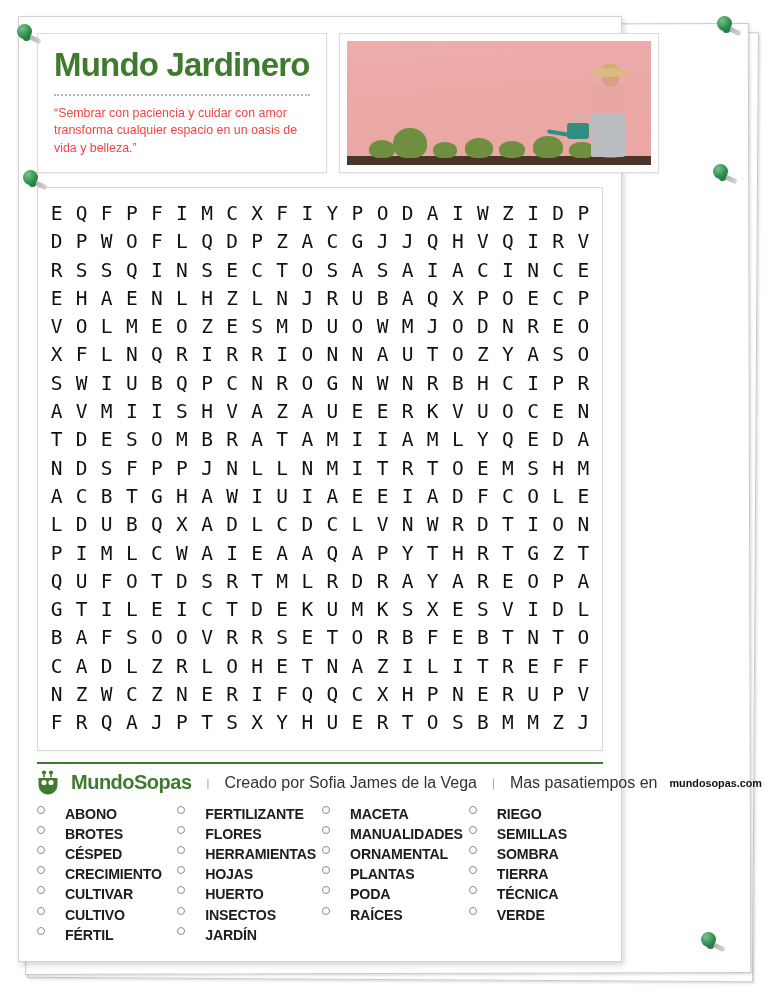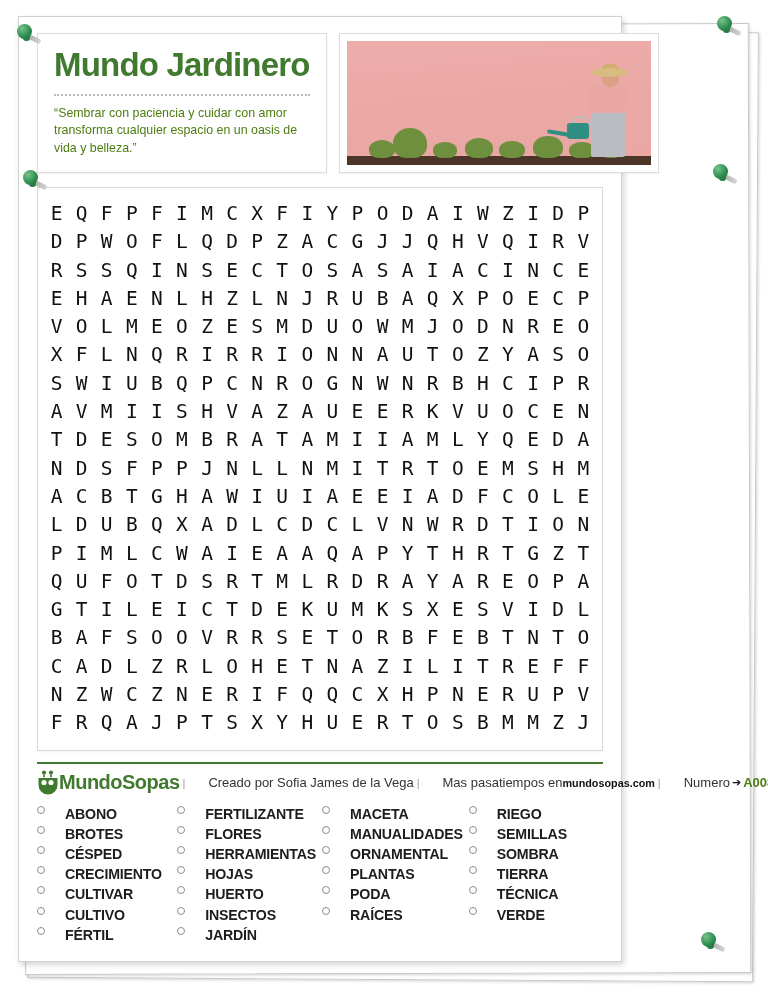--- a/index.html
+++ b/index.html
@@ -62,21 +62,21 @@
   }
 
   .title-divider {
     margin: 11px 0 9px 0;
     border-top: 2px dotted #b9b9b9;
     height: 0;
   }
 
   .quote-text {
     font-size: 12.4px;
-    color: #4d7c0f;
+    color: #ef4444;
     line-height: 1.42;
   }
 
   
   .photo-frame {
     flex: 0 0 320px;
     border: 1px solid #dcdcdc;
     background: #ffffff;
     padding: 7px;
     box-shadow: 0 1px 2px rgba(0,0,0,0.06);
@@ -167,30 +167,30 @@
     padding: 0;
   }
 
   
   .brand-bar {
     margin-top: 11px;
     border-top: 2px solid #3f7a2e;
     padding-top: 6px;
     display: flex;
     align-items: center;
-    gap: 0;
+    gap: 12px;
     white-space: nowrap;
   }
   .owl-icon { flex: 0 0 auto; display: block; }
   .brand-name {
     font-size: 20px; font-weight: bold; color: #3f7a2e;
     letter-spacing: -0.5px;
   }
   .brand-sep { color: #9a9a9a; font-size: 11px; padding: 0 3px; }
-  .brand-meta { font-size: 13px; color: #333333; margin-left: 20px; }
+  .brand-meta { font-size: 16px; color: #333333; }
   .brand-meta-strong { font-size: 10.8px; color: #111111; font-weight: bold; }
   .issue-code { font-size: 13px; font-weight: bold; color: #4d7c0f; }
   .arrow-icon { font-size: 11px; color: #111111; padding: 0 2px; }
 
   
   .word-columns {
     margin-top: 10px;
     display: grid;
     grid-template-columns: repeat(4, 1fr);
     column-gap: 6px;

